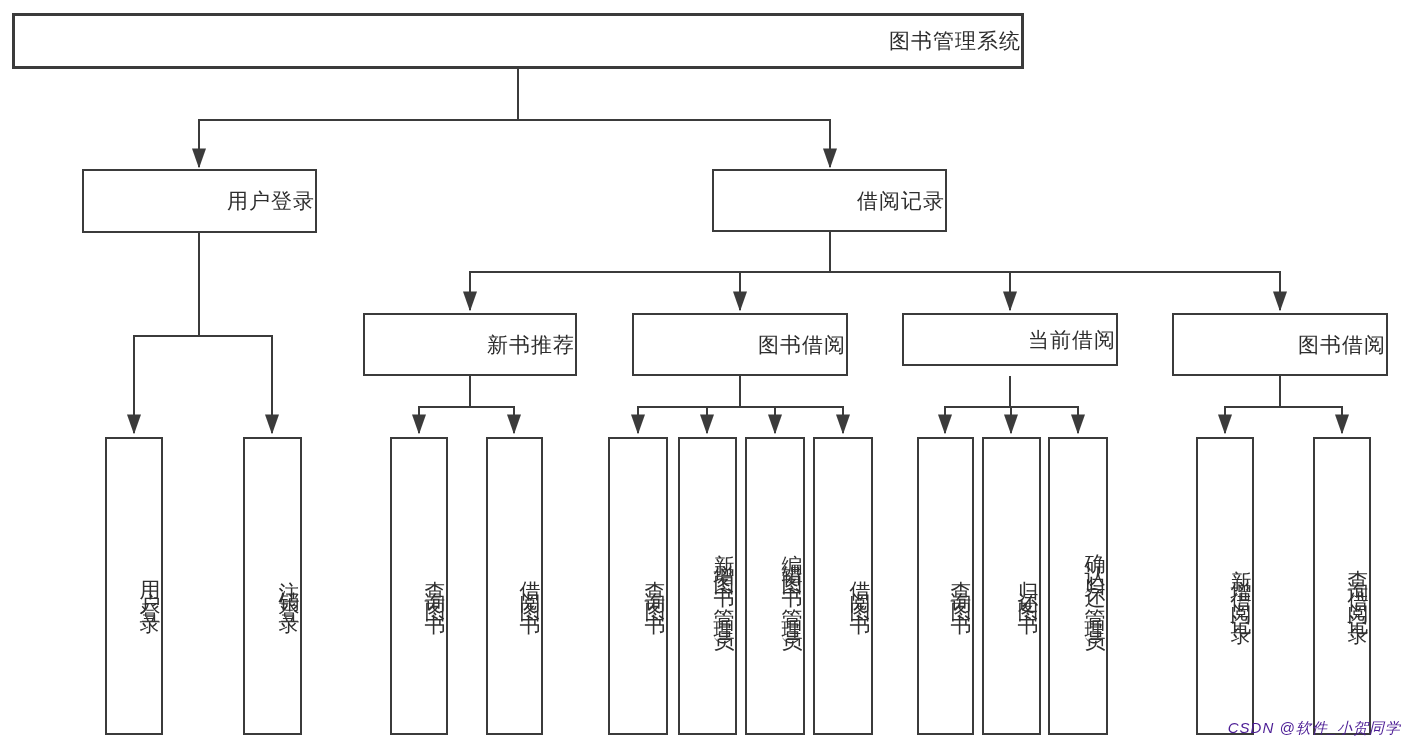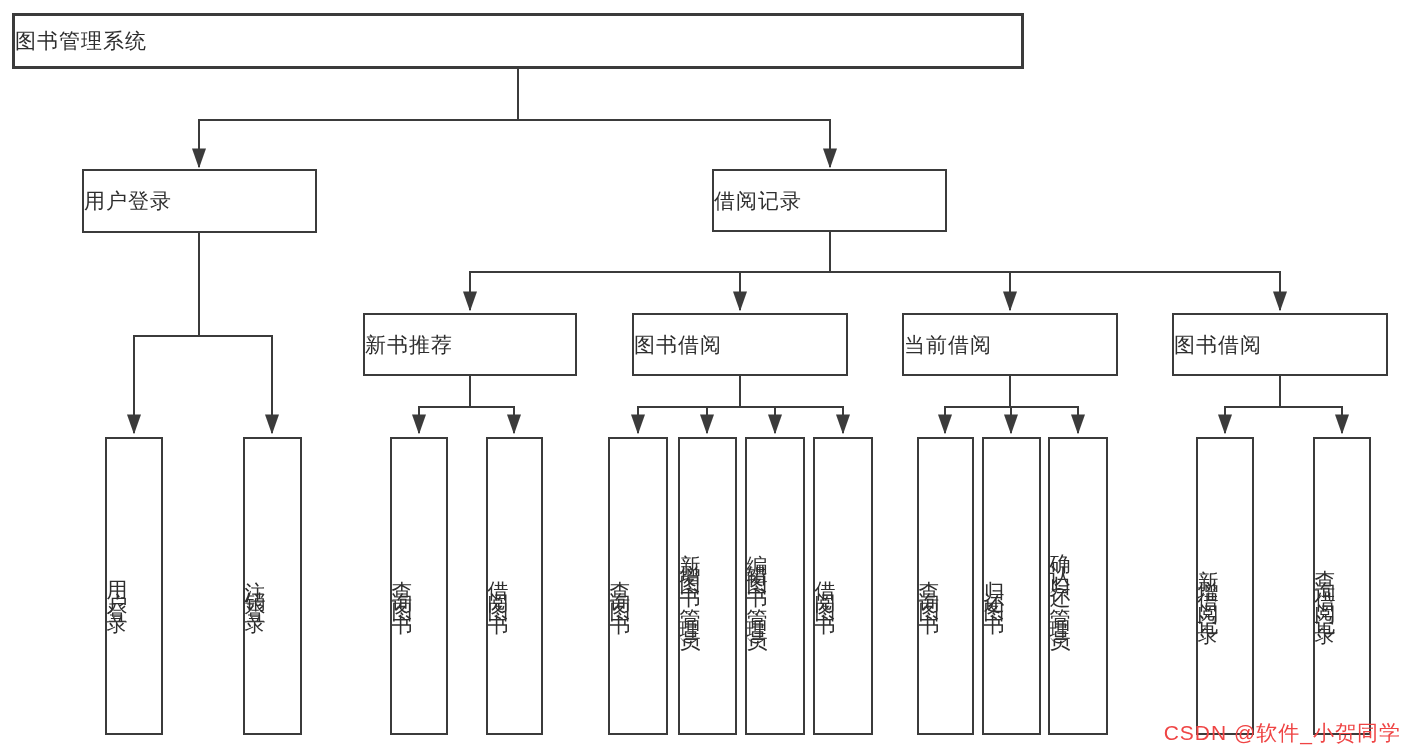--- a/index.html
+++ b/index.html
@@ -21,21 +21,21 @@
     top: 0;
     z-index: 1;
   }
   .box {
     position: absolute;
     box-sizing: border-box;
     border: 2px solid #3b3b3b;
     background: #ffffff;
     display: flex;
     align-items: center;
-    justify-content: flex-start;
+    justify-content: flex-end;
     color: #2e2e2e;
     z-index: 2;
   }
   .box.root {
     border-width: 3px;
   }
   .hlabel {
     font-size: 21px;
     letter-spacing: 1px;
     white-space: nowrap;
@@ -45,25 +45,26 @@
     text-orientation: mixed;
     font-size: 21px;
     letter-spacing: 11px;
     line-height: 1;
     white-space: nowrap;
   }
   #watermark {
     position: absolute;
     right: 4px;
     top: 719px;
-    font-size: 21px;
+    font-size: 15px;
     letter-spacing: 1px;
-    color: #ef4444;
+    color: #4c1d95;
     z-index: 10;
     white-space: nowrap;
+    font-style: italic;
   }
 </style>
 </head>
 <body>
 
 <div id="stage">
 
   <svg id="connectors" width="1405" height="747">
     <defs>
       <marker id="arrow" markerWidth="10" markerHeight="7" refX="9.3" refY="3.5" orient="auto" markerUnits="strokeWidth">
@@ -124,21 +125,21 @@
   <div class="box" style="left:712px;top:169px;width:235px;height:63px">
     <span class="hlabel">借阅记录</span>
   </div>
 
   <div class="box" style="left:632px;top:313px;width:216px;height:63px">
     <span class="hlabel">图书借阅</span>
   </div>
   <div class="box" style="left:363px;top:313px;width:214px;height:63px">
     <span class="hlabel">新书推荐</span>
   </div>
-  <div class="box" style="left:902px;top:313px;width:216px;height:63px">
+  <div class="box" style="left:902px;top:313px;width:216px;height:53px">
     <span class="hlabel">当前借阅</span>
   </div>
   <div class="box" style="left:1172px;top:313px;width:216px;height:63px">
     <span class="hlabel">图书借阅</span>
   </div>
 
   <div class="box" style="left:105px;top:437px;width:58px;height:298px">
     <span class="vtext">用户登录</span>
   </div>
   <div class="box" style="left:243px;top:437px;width:59px;height:298px">

